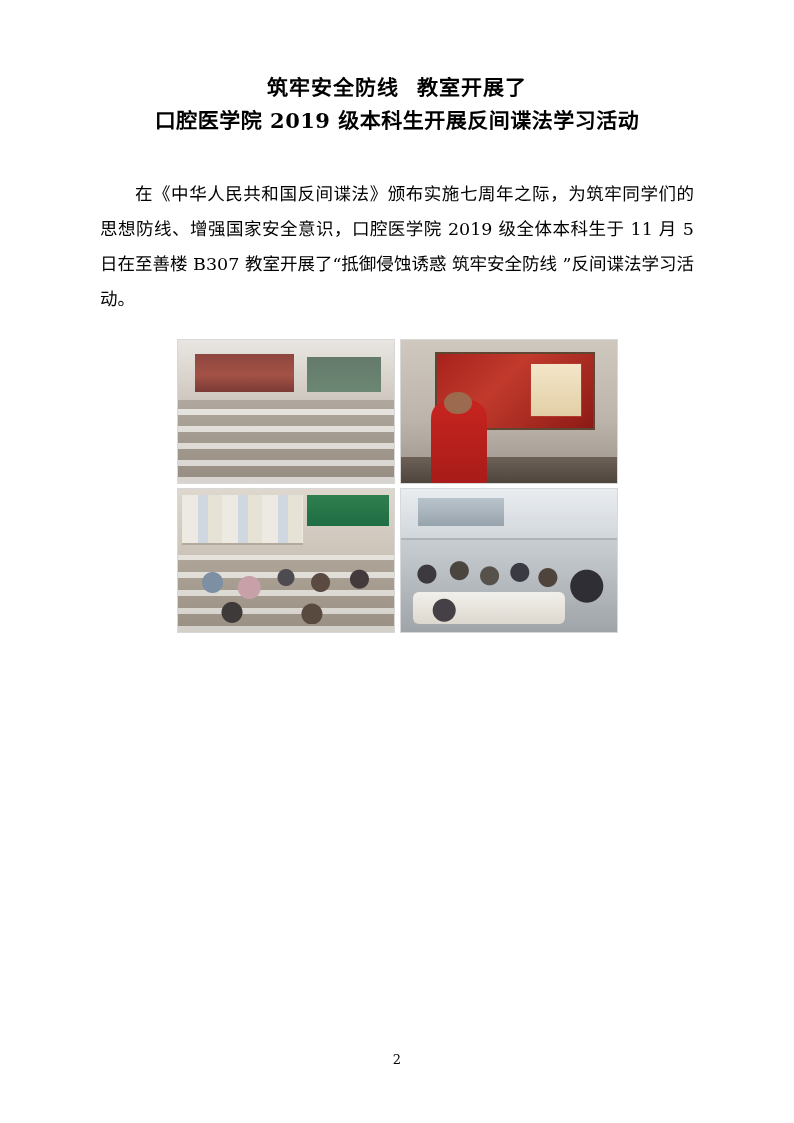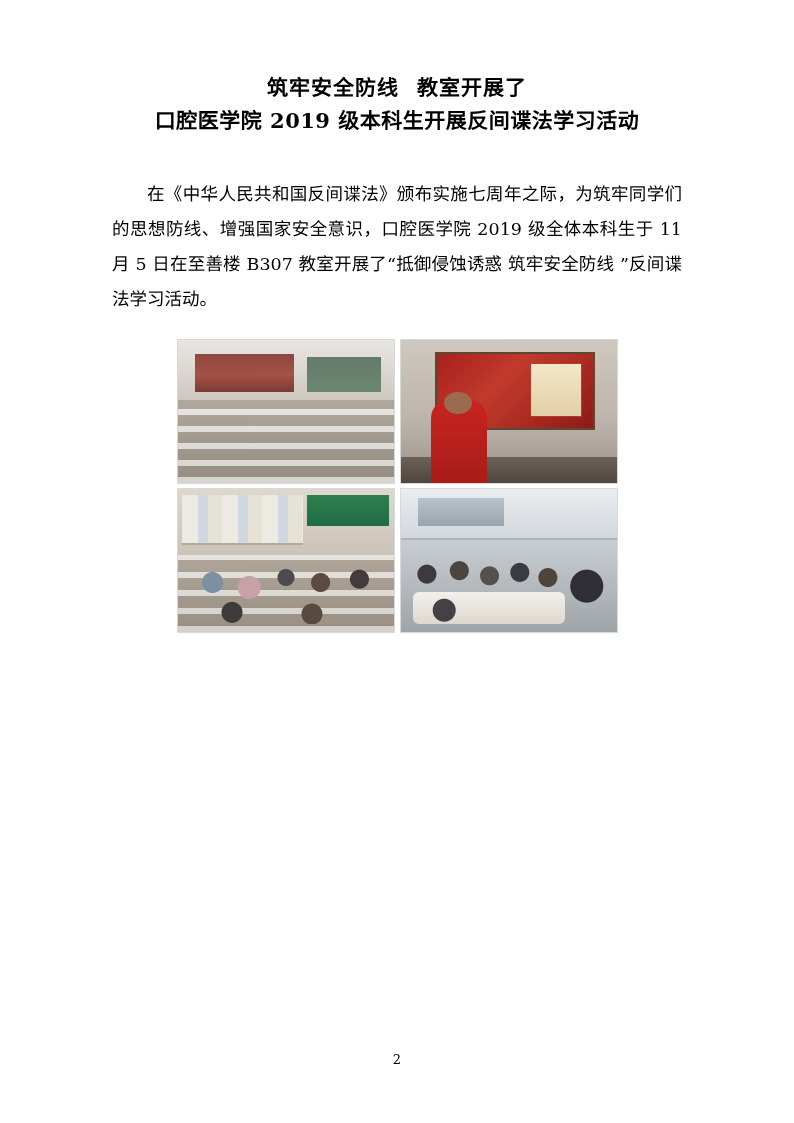--- a/index.html
+++ b/index.html
@@ -46,21 +46,21 @@
   .body-text {
     margin-top: 40px;
     font-family: "DejaVu Serif", "Liberation Serif", serif;
     font-size: 17.5px;
     line-height: 2.0;
     color: #000;
     text-align: justify;
     text-justify: inter-ideograph;
   }
   .body-text p {
-    margin: 16px;
+    margin: 4px;
     text-indent: 2em;
   }
   .images {
     margin-top: 22px;
     display: flex;
     flex-direction: column;
     align-items: center;
     gap: 4px;
   }
   .img-row {

